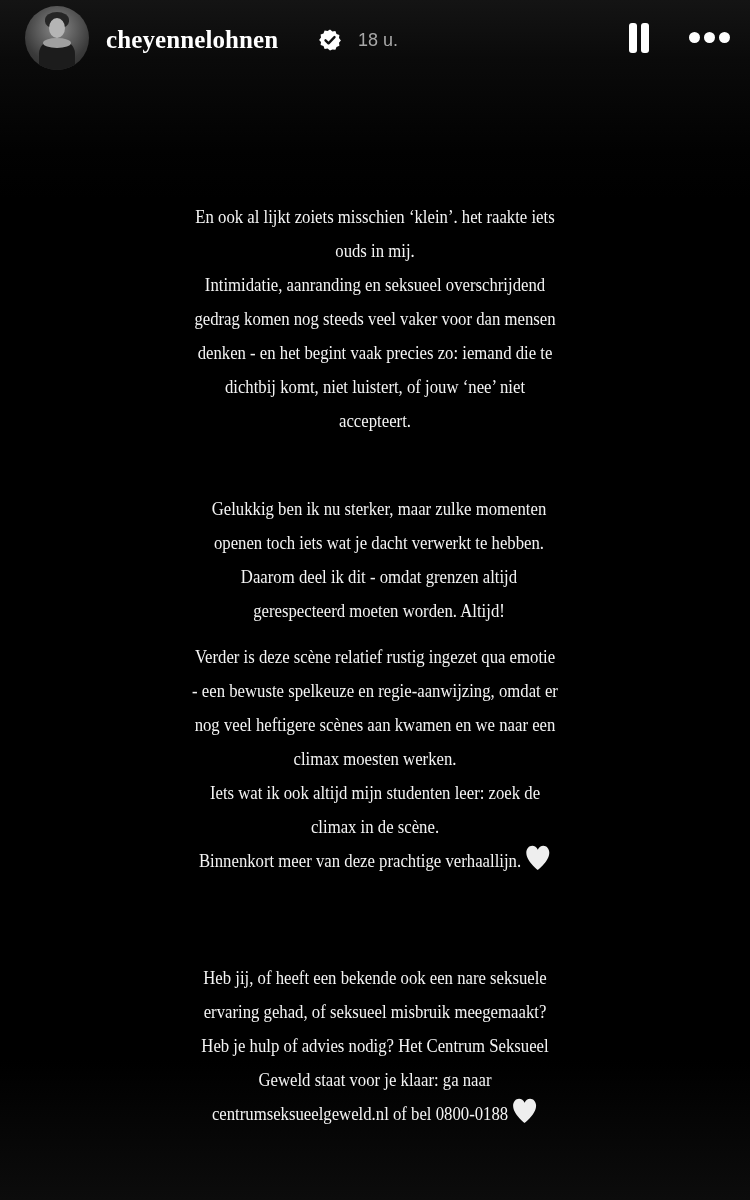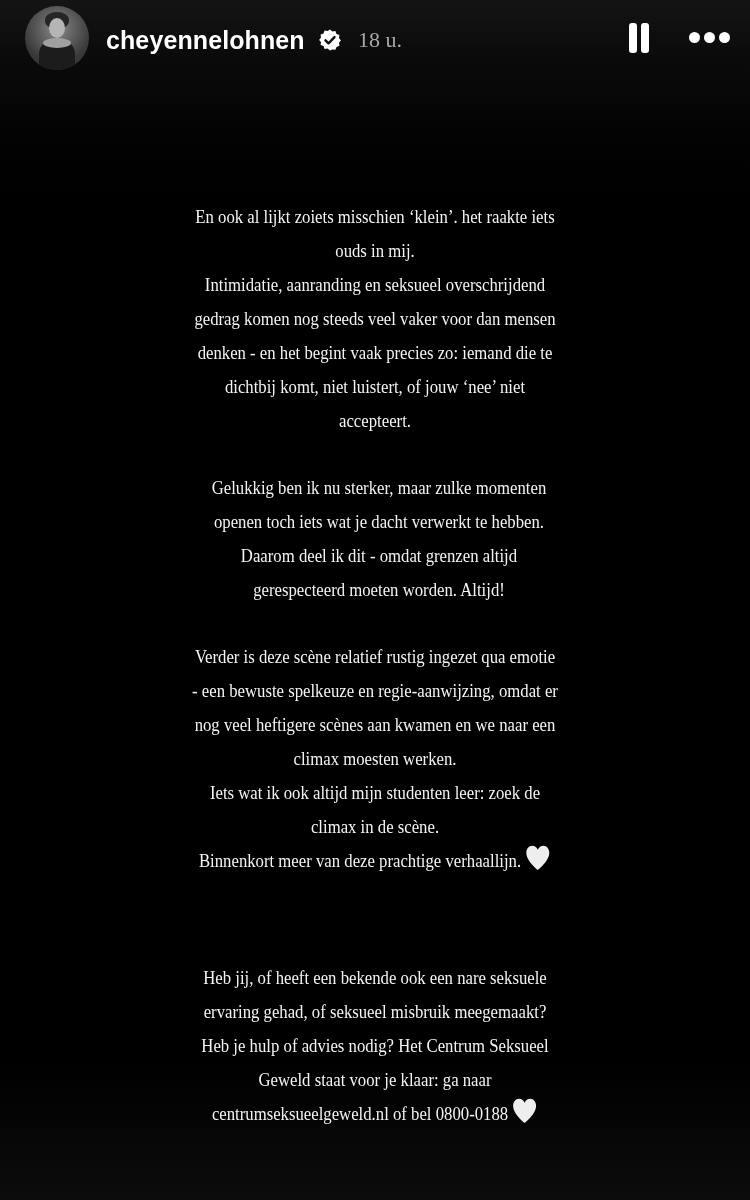--- a/index.html
+++ b/index.html
@@ -55,37 +55,37 @@
     .avatar .shoulder {
       position: absolute;
       left: 18px; top: 32px;
       width: 28px; height: 10px;
       border-radius: 50%;
       background: #a0a0a0;
     }
     .username {
       position: absolute;
       left: 106px; top: 22px;
-      font-family: Liberation Sans, sans-serif;
+      font-family: Liberation Serif, serif;
       font-size: 25px;
       font-weight: 600;
       color: #ffffff;
       letter-spacing: 0.1px;
       line-height: 36px;
     }
     .verified {
       position: absolute;
       left: 318px; top: 28px;
       width: 24px; height: 24px;
     }
     .time {
       position: absolute;
       left: 358px; top: 22px;
-      font-family: Liberation Serif, serif;
-      font-size: 22px;
+      font-family: Liberation Sans, sans-serif;
+      font-size: 18px;
       color: #a8a8a8;
       line-height: 36px;
     }
     .pause-btn {
       position: absolute;
       left: 624px; top: 20px;
       width: 30px; height: 36px;
       cursor: pointer;
     }
     .pause-btn .bar {
@@ -169,21 +169,21 @@
   <div class="text-block" style="top:200px;">
     <span class="line">En ook al lijkt zoiets misschien ‘klein’. het raakte iets</span>
     <span class="line">ouds in mij.</span>
     <span class="line">Intimidatie, aanranding en seksueel overschrijdend</span>
     <span class="line">gedrag komen nog steeds veel vaker voor dan mensen</span>
     <span class="line">denken - en het begint vaak precies zo: iemand die te</span>
     <span class="line">dichtbij komt, niet luistert, of jouw ‘nee’ niet</span>
     <span class="line">accepteert.</span>
   </div>
 
-  <div class="text-block" style="top:471px;padding-left:8px;">
+  <div class="text-block" style="top:492px;padding-left:8px;">
     <span class="line">Gelukkig ben ik nu sterker, maar zulke momenten</span>
     <span class="line">openen toch iets wat je dacht verwerkt te hebben.</span>
     <span class="line">Daarom deel ik dit - omdat grenzen altijd</span>
     <span class="line">gerespecteerd moeten worden. Altijd!</span>
   </div>
 
   <div class="text-block" style="top:640px;text-align:center;">
     <span class="line">Verder is deze scène relatief rustig ingezet qua emotie</span>
     <span class="line">- een bewuste spelkeuze en regie-aanwijzing, omdat er</span>
     <span class="line">nog veel heftigere scènes aan kwamen en we naar een</span>

